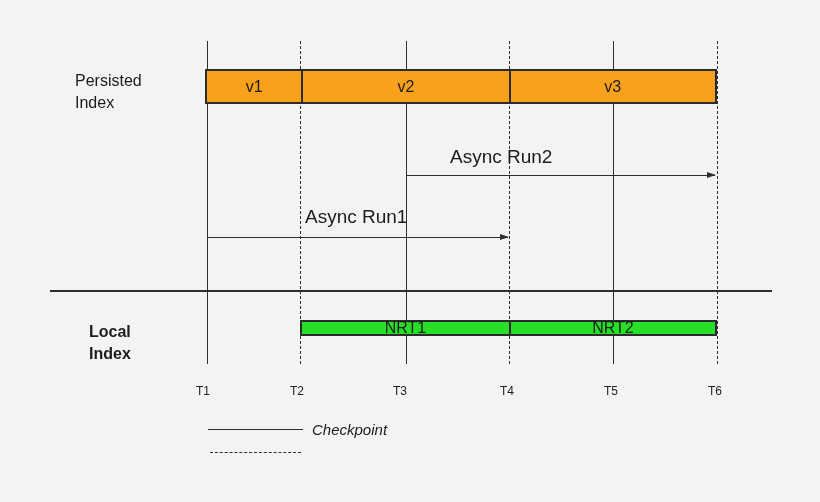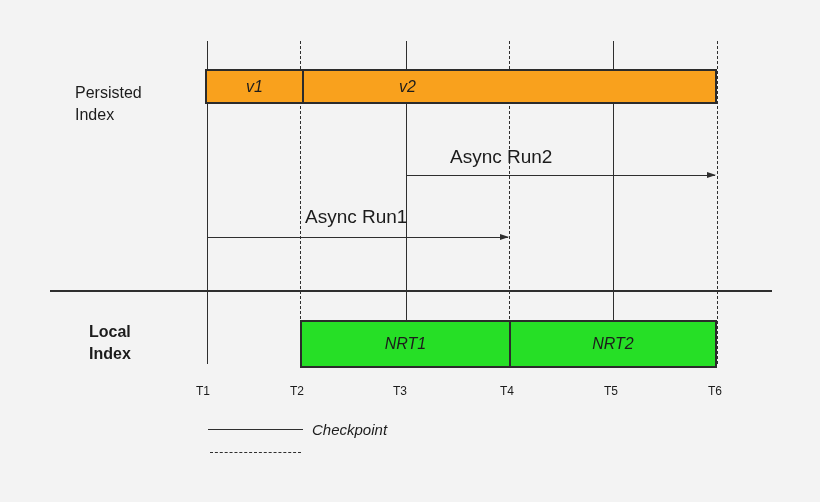--- a/index.html
+++ b/index.html
@@ -32,34 +32,33 @@
     box-sizing: border-box;
     border: 2px solid var(--bar-border, #2b2b2b);
   }
   .bar .seg {
     box-sizing: border-box;
     display: flex;
     align-items: center;
     justify-content: center;
     font-size: 16px;
     height: 100%;
-    font-style: italic;
   }
   .bar .seg + .seg { border-left: 2px solid var(--bar-border, #2b2b2b); }
   .bar.persisted { left: 205px; top: 69px;  width: 512px; height: 35px; background: var(--persisted-bar, #f9a11d); }
-  .bar.local     { left: 300px; top: 320px; width: 417px; height: 48px; background: var(--local-bar, #26df26); }
+  .bar.local     { left: 300px; top: 320px; width: 417px; height: 16px; background: var(--local-bar, #26df26); }
 
   
   .side-label {
     position: absolute;
     font-size: 16px;
     line-height: 22px;
     white-space: pre-line;
   }
-  .side-label.persisted { left: 75px; top: 70px; margin-top: 12px; }
+  .side-label.persisted { left: 75px; top: 70px; }
   .side-label.local     { left: 89px; top: 321px; font-weight: bold; }
 
   
   .hline {
     position: absolute;
     height: 0;
     border-top: 1px solid var(--line, #2e2e2e);
   }
   .hline .head {
     position: absolute;
@@ -120,20 +119,21 @@
   <div class="vline solid" style="left:406px"></div>
   <div class="vline dashed" style="left:509px"></div>
   <div class="vline solid" style="left:613px"></div>
   <div class="vline dashed" style="left:717px"></div>
 
   <div class="side-label persisted">Persisted
 Index</div>
   <div class="bar persisted">
     <div class="seg" style="width:95px">v1</div>
     <div class="seg" style="width:209px">v2</div>
+    <div class="seg" style="width:208px">v3</div>
   </div>
 
   <div class="arrow-label" style="left:450px; top:146px">Async Run2</div>
   <div class="hline" style="left:406px; top:175px; width:309px">
     <span class="head"></span>
   </div>
 
   <div class="arrow-label" style="left:305px; top:206px">Async Run1</div>
   <div class="hline" style="left:207px; top:237px; width:301px">
     <span class="head"></span>

